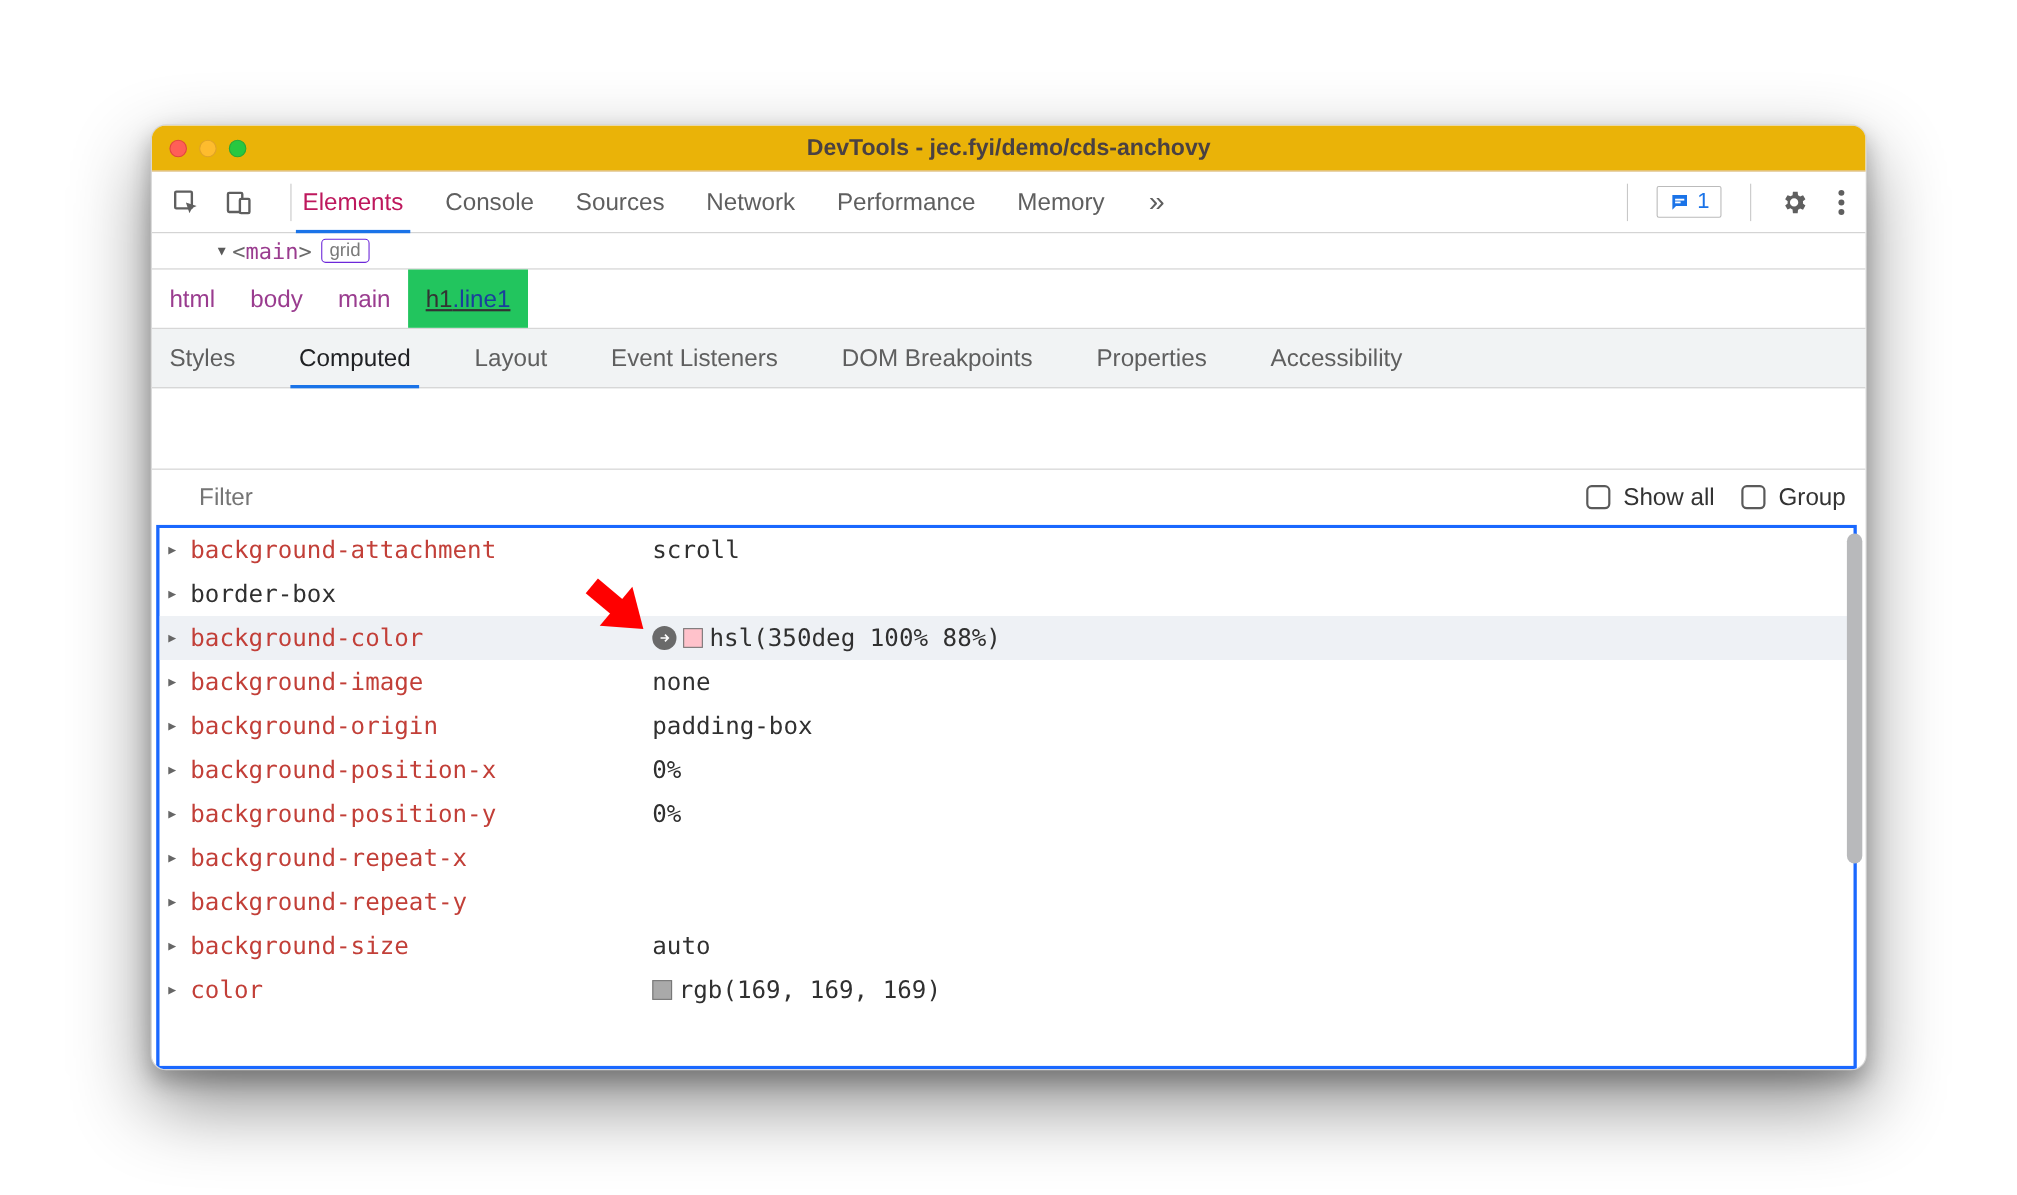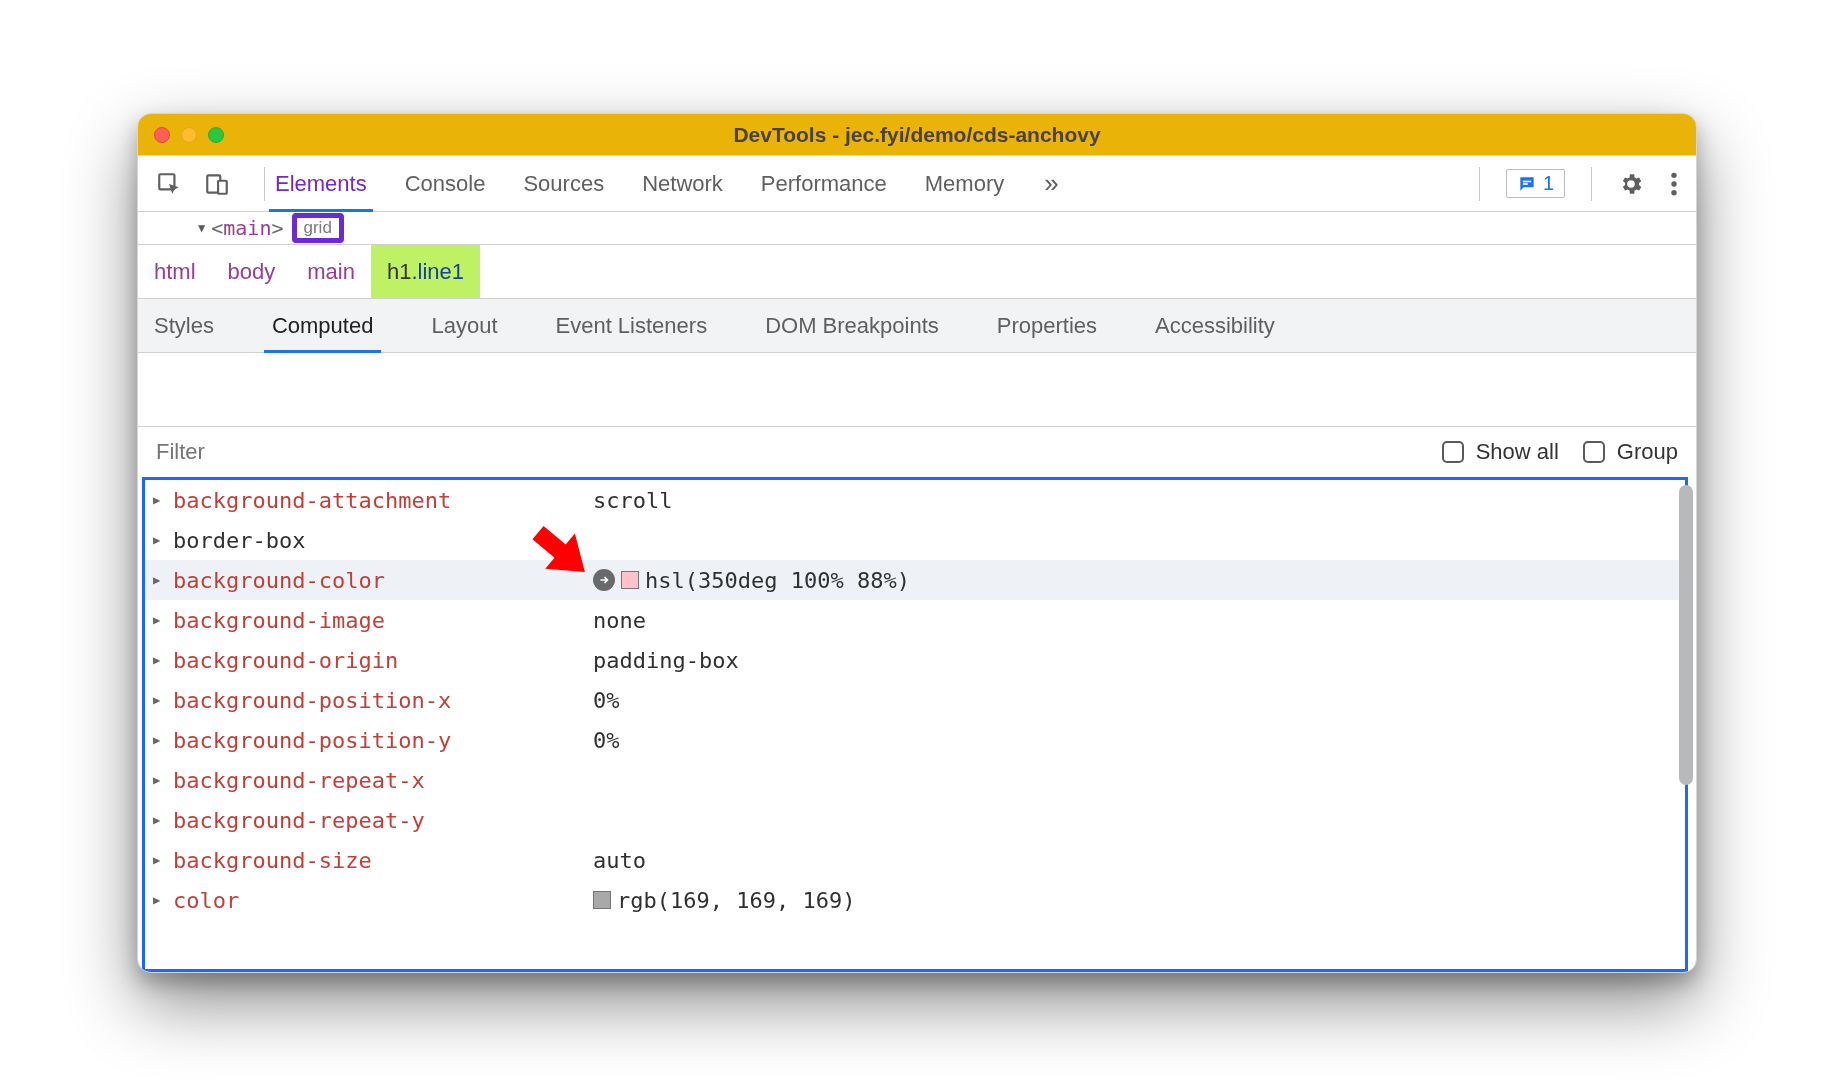--- a/index.html
+++ b/index.html
@@ -50,21 +50,21 @@
     align-items: center;
     padding: 0 18px;
     gap: 10px;
     font-size: 22px;
     color: #5f5f5f;
     background:#fff;
   }
   .toolbar .icons-left { display:flex; gap:22px; align-items:center; margin-right:24px;}
   .toolbar .tabs { display:flex; gap:38px; align-items:stretch; height:100%;}
   .toolbar .tab { display:flex; align-items:center; color:#5f5f5f; cursor:pointer; position:relative;}
-  .toolbar .tab.active { color:#6d28d9; }
+  .toolbar .tab.active { color:#be185d; }
   .toolbar .tab.active::after {
     content:""; position:absolute; left:-6px; right:-6px; bottom:-1px; height:3px; background:#1a73e8;
   }
   .toolbar .spacer { flex:1; }
   .toolbar .right { display:flex; align-items:center; gap:26px;}
   .badge {
     display:flex; align-items:center; gap:6px; color:#1a73e8;
     border:1px solid #bbb; border-radius:2px; padding:2px 10px;
     font-size:20px; font-weight:500;
   }
@@ -73,51 +73,52 @@
   .crumb-row {
     height: 33px; border-bottom:1px solid #d0d0d0;
     display:flex; align-items:center; padding-left: 60px;
     font-size:20px; color:#8c8c8c;
     font-family: ui-monospace, Menlo, Consolas, monospace;
   }
   .crumb-row .tri { margin-right:6px; font-size:12px; color:#5a5a5a;}
   .crumb-row .lt { color:#6a6a6a;}
   .crumb-row .tag { color:#9a3c8f;}
   .crumb-row .pill {
-    border:5px solid #6d28d9; border-radius:4px; padding:0px 7px;
+    border:1px solid #6d28d9; border-radius:4px; padding:0px 7px;
     font-size:17px; color:#7a7a7a; margin-left:8px;
     font-family: -apple-system, sans-serif;
     line-height:1.2;
   }
   .breadcrumbs {
     height: 54px; border-bottom:1px solid #d0d0d0;
     display:flex; align-items:stretch;
     font-size:22px;
   }
   .bc { padding: 0 16px; display:flex; align-items:center; color:#9a3c8f; cursor:pointer;}
-  .bc.sel { background:#bef264; color:#333;}
+  .bc.sel { background:#22c55e; color:#333;text-decoration:underline;}
   .bc.sel span.cls { color:#1a3f9c; }
   .subtabs {
     height: 54px; background:#f1f3f4; border-bottom:1px solid #d0d0d0;
     display:flex; align-items:stretch; font-size:22px; color:#5f5f5f;
     padding: 0 4px; gap: 34px;
   }
   .subtab { display:flex; align-items:center; padding:16px 12px; cursor:pointer; position:relative;}
   .subtab.active { color:#202124;}
   .subtab.active::after {
     content:""; position:absolute; left:4px; right:4px; bottom:-1px; height:3px; background:#1a73e8;
   }
   .whiteband { height: 74px; border-bottom:1px solid #d0d0d0; }
   .filterbar {
     height: 50px; display:flex; align-items:center;
     padding: 0 18px; font-size:22px; color:#808080;
   }
   .filterbar input {
     flex:1; border:none; outline:none; font-size:22px; color:#808080;
     background:transparent;
+    margin-left:25px;
   }
   .filterbar .ckwrap { display:flex; align-items:center; gap:12px; margin-left:24px; color:#333; cursor:pointer;}
   .checkbox {
     width:22px; height:22px; border:2px solid #5a5a5a; border-radius:5px; display:inline-block;
   }
   .props-wrap {
     flex:1; overflow:hidden; position:relative;
   }
   .props {
     border:3px solid #1a68ff; margin: 0 8px 0 4px;

